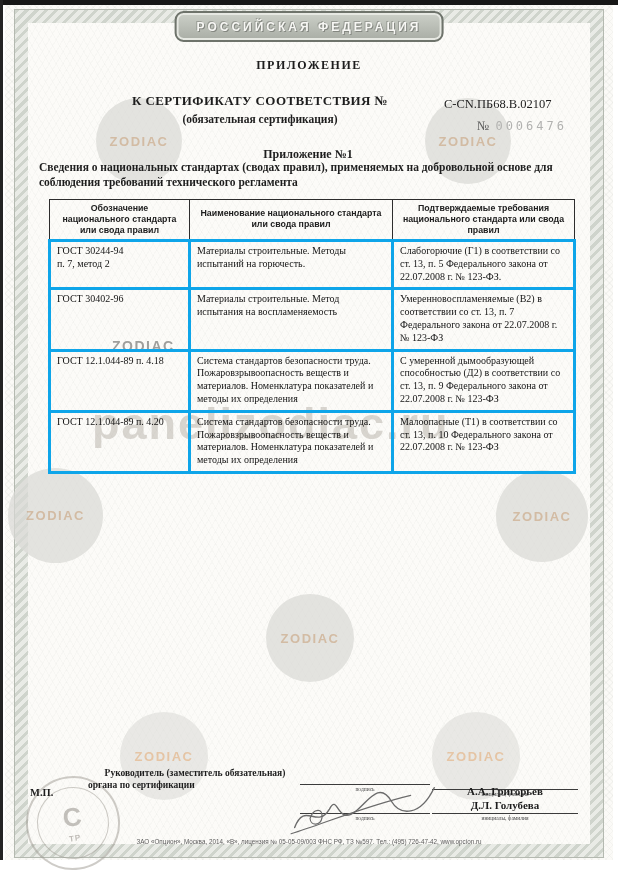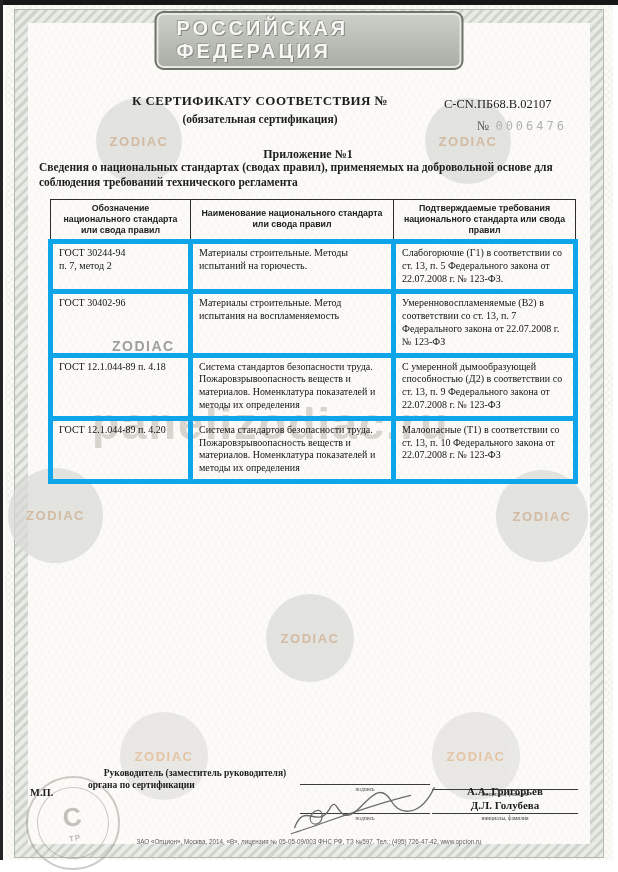--- a/index.html
+++ b/index.html
@@ -30,21 +30,21 @@
   }
   .banner{
     position:absolute; top:11px; left:50%; transform:translateX(-50%);
     padding:4px 20px 5px; z-index:6;
     background:linear-gradient(#ccd0c8,#a9ada5);
     border:2px solid #6e736b; border-radius:9px;
     box-shadow:inset 0 0 0 2px #e6e8e2;
   }
   .banner span{
     font-family:"Liberation Sans", sans-serif; font-weight:bold;
-    font-size:20px; letter-spacing:3px; color:#f7f7f4;
+    font-size:12px; letter-spacing:3px; color:#f7f7f4;
     text-shadow:1px 1px 0 #848780, -1px -1px 0 #9a9d96;
     margin-top:20px;
   }
   .abs{ position:absolute; z-index:4; }
   .doc-title{ top:58px; left:0; width:618px; text-align:center;
     font-size:12px; font-weight:bold; letter-spacing:1.5px; }
   .cert-subtitle{ top:93px; left:60px; width:400px; text-align:center;
     font-size:13px; font-weight:bold; letter-spacing:0.4px; }
   .cert-number{ top:97px; left:428px; font-size:12.5px;margin-left:16px; }
   .cert-type{ top:113px; left:60px; width:400px; text-align:center;
@@ -61,21 +61,21 @@
   table.std{
     position:absolute; left:48px; top:199px; width:525px; z-index:3;
     border-collapse:collapse; table-layout:fixed; background:transparent;
   }
   table.std th{
     font-family:"Liberation Sans", sans-serif; font-size:8.8px; font-weight:bold;
     color:#202020; border:1px solid #2d2d2d; padding:3px 6px;
     text-align:center; vertical-align:middle; line-height:1.25;
   }
   table.std td{
-    font-size:10px; border:5px solid #0ea5e9; padding:3px 6px 4px;
+    font-size:10px; border:3px solid #0ea5e9; padding:3px 6px 4px;
     vertical-align:top; line-height:1.28; color:#141414;
   }
   td.designation{ white-space:pre-line; }
   .wm{
     position:absolute; border-radius:50%; background:#dadad6; opacity:0.72;
     display:flex; align-items:center; justify-content:center; z-index:2;
   }
   .wm span{
     font-family:"Liberation Sans", sans-serif; font-weight:bold;
     font-size:13px; letter-spacing:1.5px; color:#c4a484;
@@ -217,21 +217,21 @@
     </tbody>
   </table>
 
   <div class="stamp">
     <div class="ring"></div>
     <div class="c">С</div>
     <div class="tr">ТР</div>
   </div>
 
   <div class="abs mp">М.П.</div>
-  <div class="abs role-1">Руководитель (заместитель руководителя)</div>
+  <div class="abs role-1">Руководитель (заместитель обязательная)</div>
   <div class="abs role-2">органа по сертификации</div>
 
   <div class="abs sig-line sig-line-1"></div>
   <div class="abs sig-caption cap-1">подпись</div>
   <div class="abs sig-line sig-line-2"></div>
   <div class="abs sig-caption cap-2">подпись</div>
 
   <div class="abs name-1">А.А. Григорьев</div>
   <div class="abs sig-line name-line-1"></div>
   <div class="abs sig-caption cap-3">инициалы, фамилия</div>

